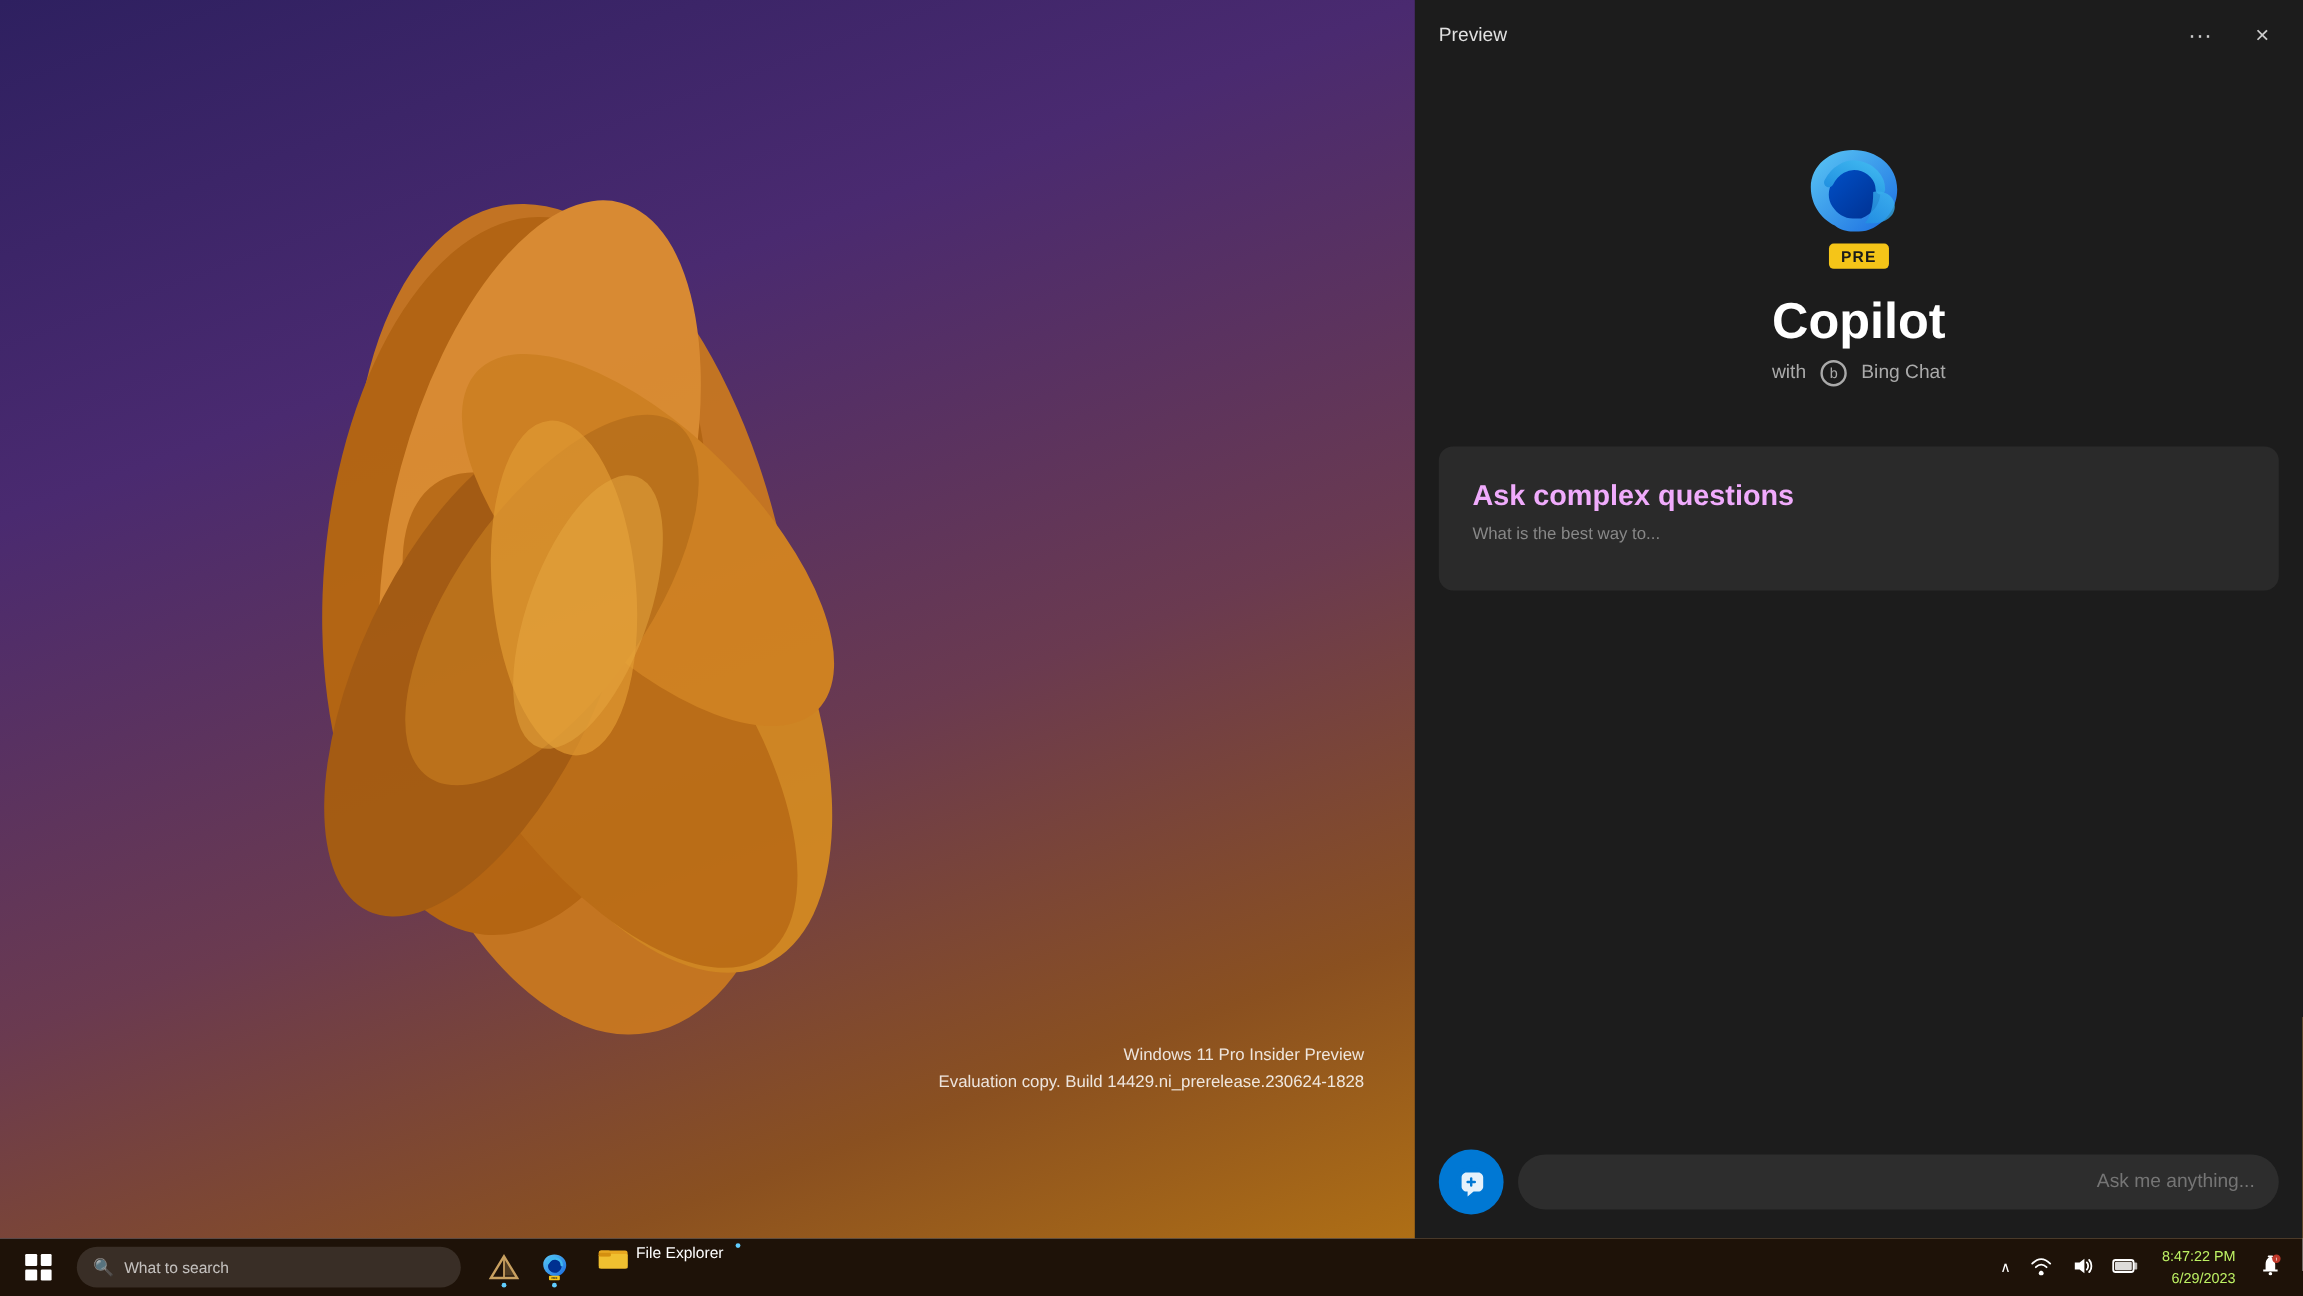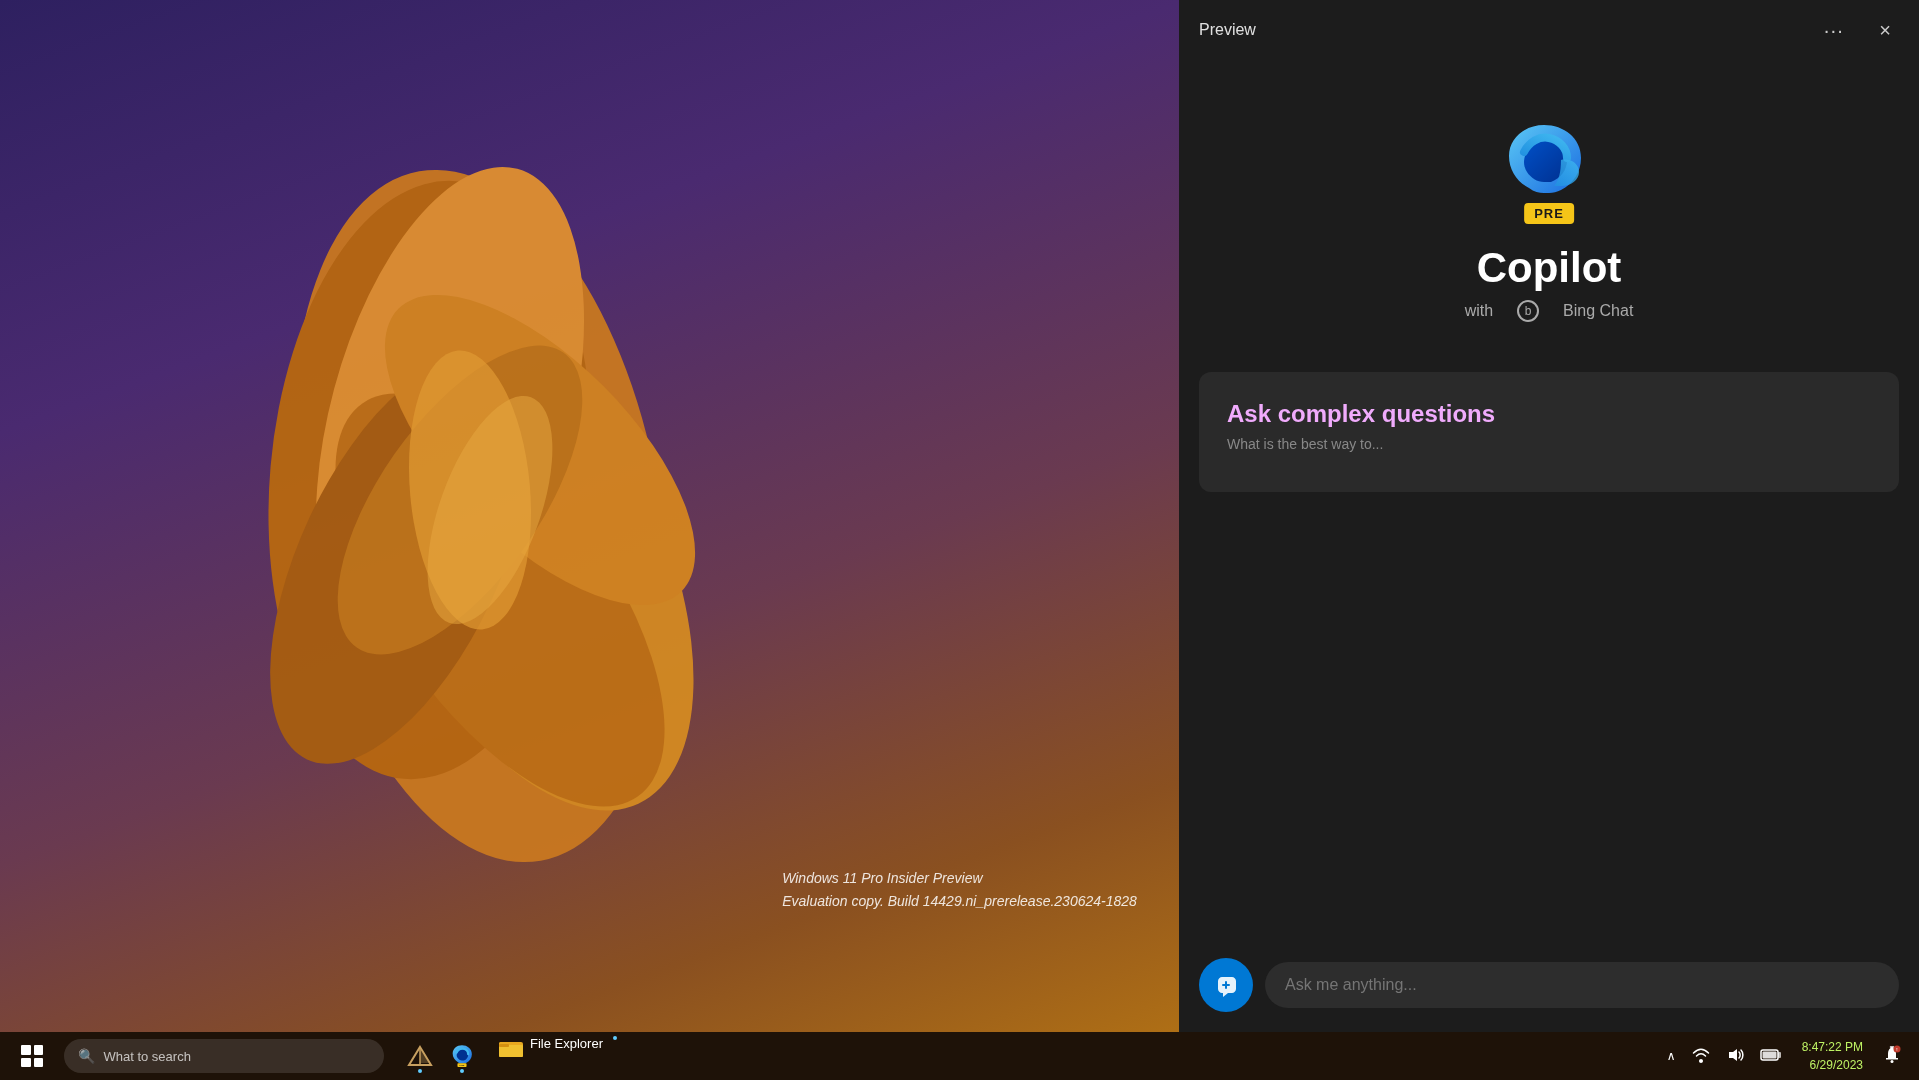--- a/index.html
+++ b/index.html
@@ -21,25 +21,24 @@
       overflow: hidden;
     }
 
     
     .watermark {
       position: absolute;
       bottom: 120px;
       left: 50%;
       transform: translateX(-50%);
       color: rgba(255,255,255,0.85);
-      text-align: left;
+      text-align: right;
       font-size: 14px;
       line-height: 1.6;
       white-space: nowrap;
-      font-style: italic;
     }
 
     
     #copilot-panel {
       position: absolute;
       right: 0;
       top: 0;
       bottom: 48px;
       width: 740px;
       background: #1c1c1c;
@@ -137,21 +136,21 @@
       font-size: 42px;
       font-weight: 700;
       margin-bottom: 8px;
     }
 
     .copilot-subtitle {
       color: #aaaaaa;
       font-size: 16px;
       display: flex;
       align-items: center;
-      gap: 24px;
+      gap: 12px;
     }
 
     .bing-icon-inline {
       width: 22px;
       height: 22px;
       border-radius: 50%;
       border: 2px solid #aaaaaa;
       display: inline-flex;
       align-items: center;
       justify-content: center;
@@ -211,20 +210,21 @@
 
     .ask-input {
       flex: 1;
       background: #2d2d2d;
       border: none;
       border-radius: 24px;
       padding: 14px 20px;
       color: #ffffff;
       font-size: 16px;
       outline: none;
+      text-align: right;
     }
 
     
     #taskbar {
       position: absolute;
       bottom: 0;
       left: 0;
       right: 0;
       height: 48px;
       background: #1e1208;

